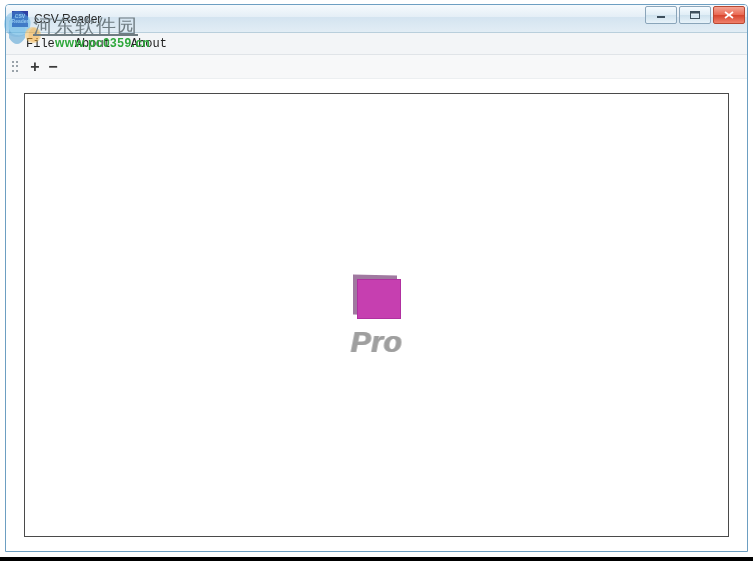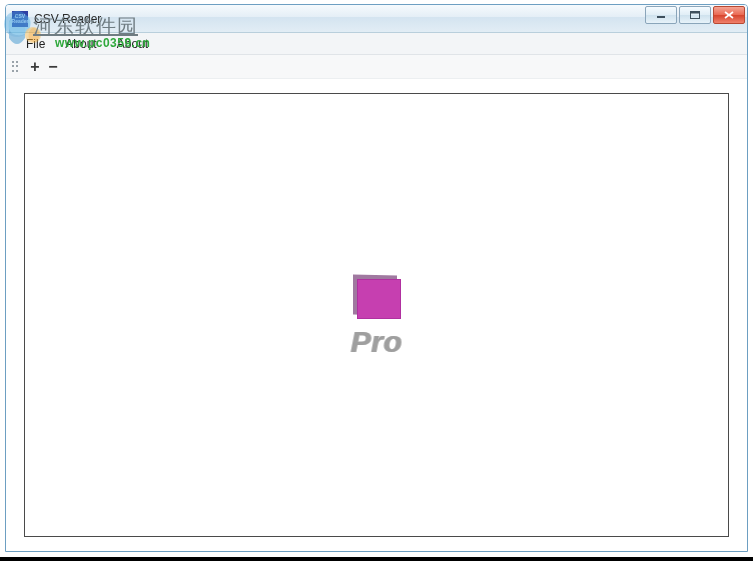--- a/index.html
+++ b/index.html
@@ -68,20 +68,21 @@
   }
 
   
   .menubar {
     height: 22px;
     background: #f3f5f7;
     border-bottom: 1px solid #e0e4e8;
     display: flex;
     align-items: stretch;
     padding-left: 10px;
+    font-family: Liberation Mono, monospace;
   }
   .menu-item {
     padding: 0 10px;
     font-size: 12px;
     color: #222;
     display: flex; align-items: center;
     cursor: pointer;
   }
 
   

